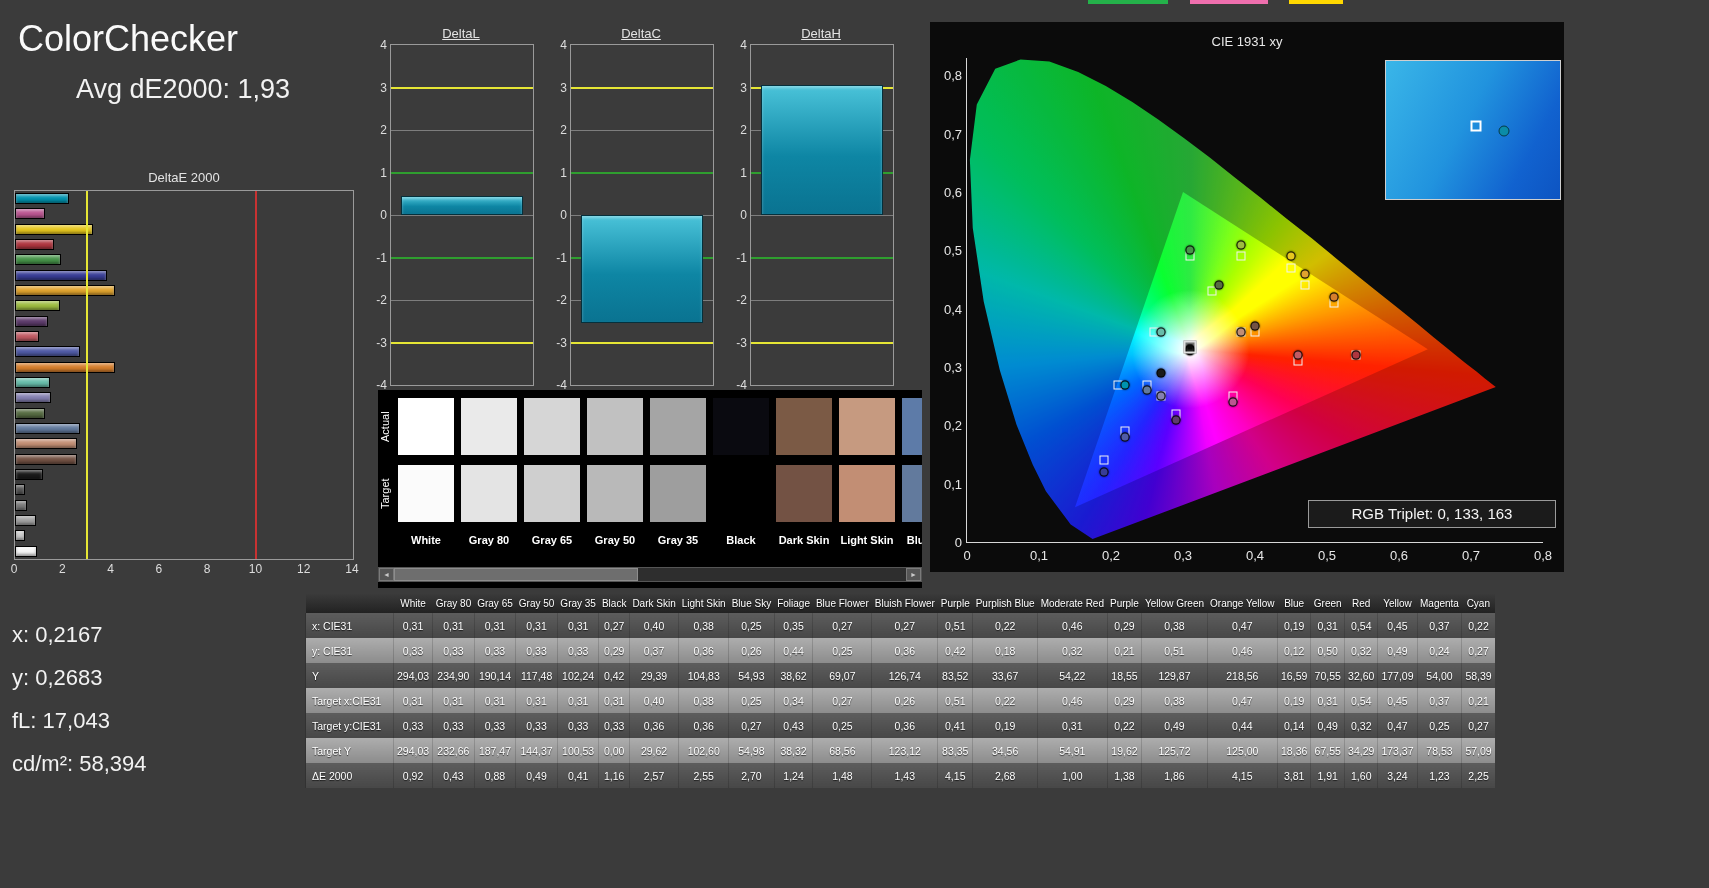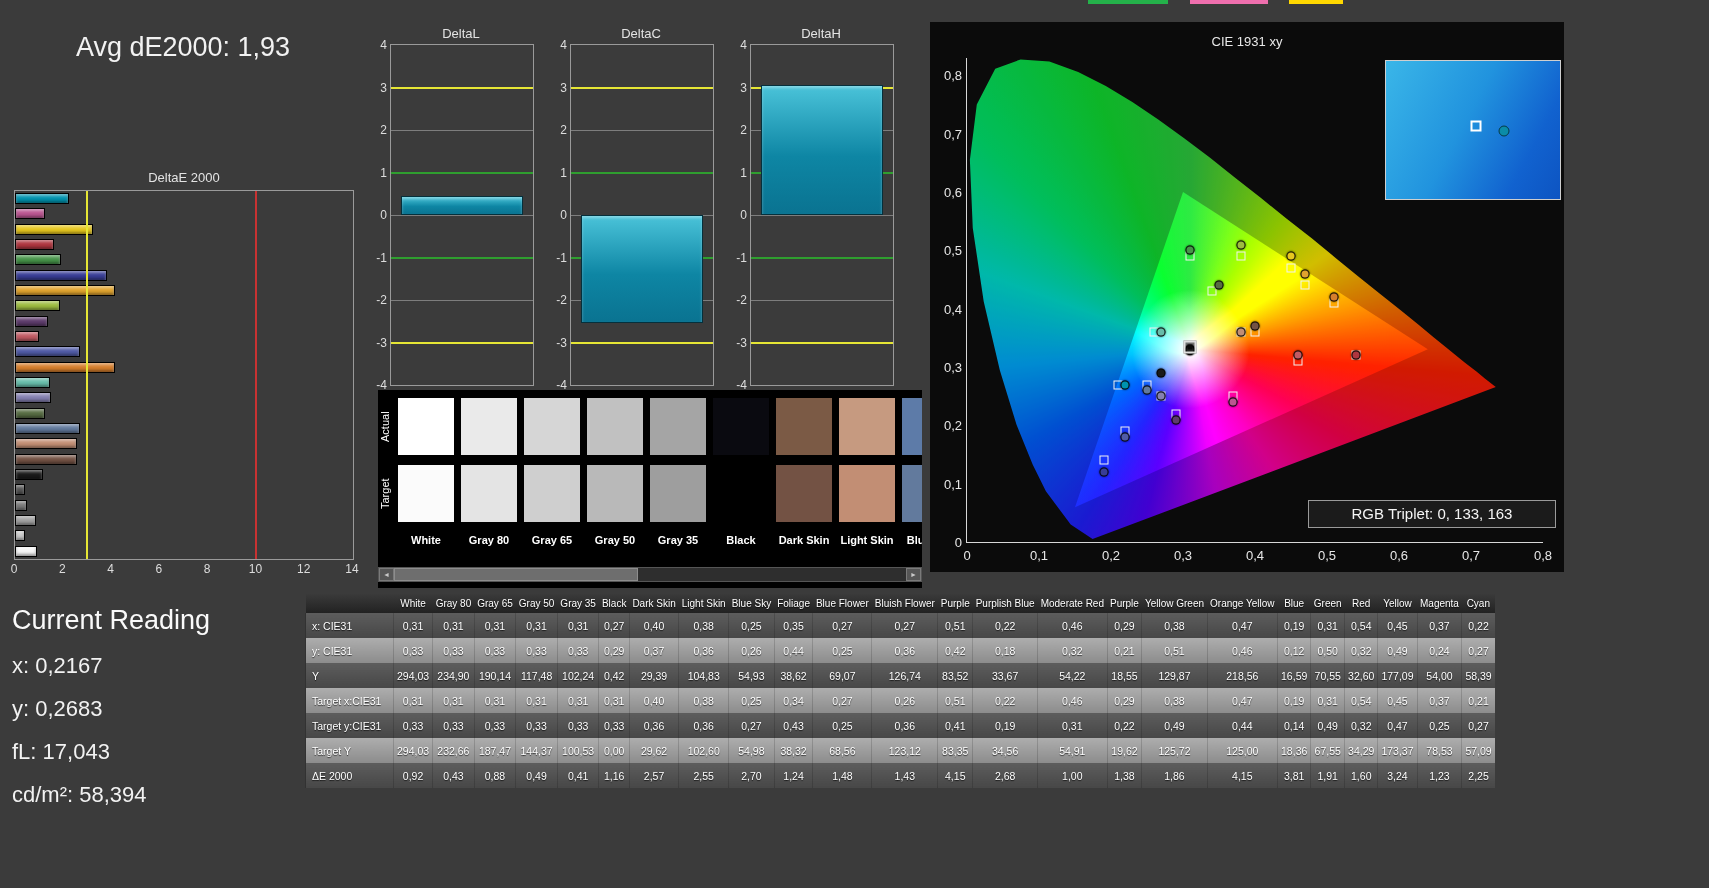--- a/index.html
+++ b/index.html
@@ -20,21 +20,21 @@
   .chart-title{position:absolute;top:0;left:0;width:100%;text-align:center;font-size:13px;color:#e3e3e3;}
   .deltae-plot{position:absolute;left:6px;top:20px;width:338px;height:368px;border:1px solid #9a9a9a;}
   .de-bar{position:absolute;left:0;border:1px solid #000;box-sizing:border-box;
           box-shadow:inset 0 2px 3px rgba(255,255,255,.45), inset 0 -2px 3px rgba(0,0,0,.4);}
   .vref{position:absolute;top:0;bottom:0;width:2px;}
   .x-axis{position:absolute;left:6px;top:392px;width:338px;height:16px;}
   .x-tick{position:absolute;transform:translateX(-50%);font-size:12px;color:#ddd;}
 
   
   .small-chart{position:absolute;top:26px;width:170px;height:380px;}
-  .small-chart .chart-title{left:22px;width:142px;}
+  .small-chart .chart-title{left:22px;width:142px;text-decoration:underline;}
   .splot{position:absolute;left:22px;top:18px;width:142px;height:340px;border:1px solid #9a9a9a;}
   .href{position:absolute;left:0;right:0;}
   .ylab{position:absolute;left:-28px;width:24px;text-align:right;font-size:12px;color:#ddd;}
   .dbar{position:absolute;left:7%;width:86%;border:1px solid #04303c;box-sizing:border-box;
         background:linear-gradient(180deg,#4ac3d9 0%,#0e86a4 55%,#0a7391 100%);
         box-shadow:inset 0 2px 3px rgba(255,255,255,.35);}
 
   
   .swatch-panel{position:absolute;left:378px;top:390px;width:544px;height:198px;background:#000;}
   .sw-rowlabel{position:absolute;left:1px;width:16px;text-align:center;font-size:11px;color:#fff;
@@ -103,20 +103,21 @@
 <body>
 <div id="root">
 
   <div class="top-strips">
       <div class="top-strip" style="left: 1088px; width: 80px; background: rgb(36, 177, 74);"></div>
       <div class="top-strip" style="left: 1190px; width: 78px; background: rgb(239, 111, 174);"></div>
       <div class="top-strip" style="left: 1289px; width: 54px; background: rgb(255, 216, 0);"></div>
     </div>
 
   <header class="header">
+    <div class="page-title">ColorChecker</div>
     <div class="de-line avg">Avg dE2000: 1,93</div>
   </header>
 
   <section class="deltae-chart">
     <div class="chart-title">DeltaE 2000</div>
     <div class="deltae-plot">
         <div class="de-bar" style="top: calc(0% + 2px); height: 11px; width: 16.0714%; background: rgb(0, 147, 175);"></div>
         <div class="de-bar" style="top: calc(4.16667% + 2px); height: 11px; width: 8.78571%; background: rgb(187, 86, 145);"></div>
         <div class="de-bar" style="top: calc(8.33333% + 2px); height: 11px; width: 23.1429%; background: rgb(231, 199, 31);"></div>
         <div class="de-bar" style="top: calc(12.5% + 2px); height: 11px; width: 11.4286%; background: rgb(175, 54, 63);"></div>
@@ -359,21 +360,20 @@
         </div>
     </div>
     <div class="cie-inset">
       <div class="inset-square"></div>
       <div class="inset-circle"></div>
     </div>
     <div class="rgb-box">RGB Triplet: 0, 133, 163</div>
   </section>
 
   <section class="current-reading">
-    <div class="cr-title">Current Reading</div>
     <div class="cr-line">x: 0,2167</div>
     <div class="cr-line">y: 0,2683</div>
     <div class="cr-line">fL: 17,043</div>
     <div class="cr-line">cd/m²: 58,394</div>
   </section>
 
   <section class="table-wrap">
       <table class="data-table">
         <thead>
           <tr>

